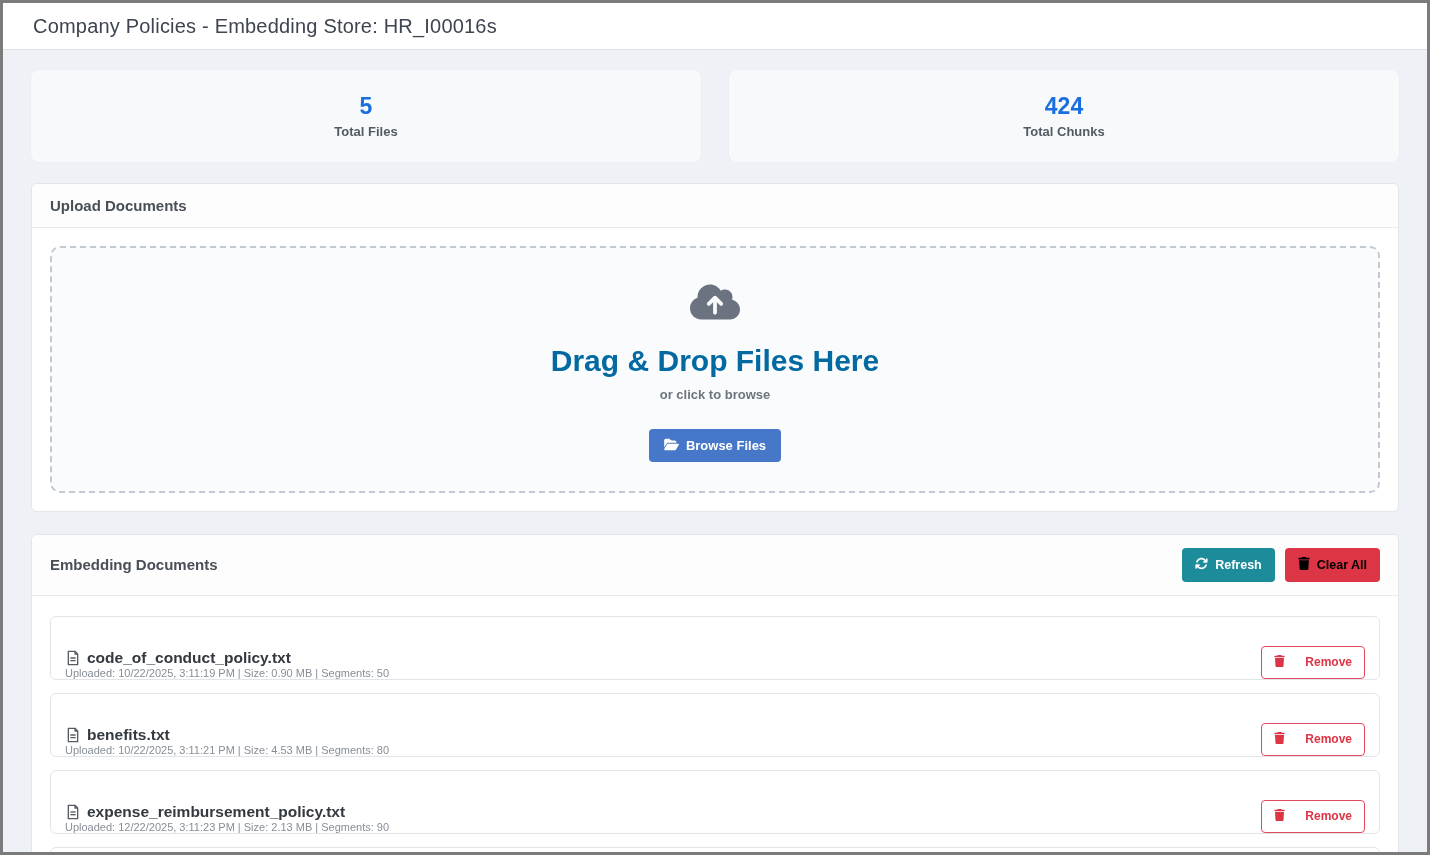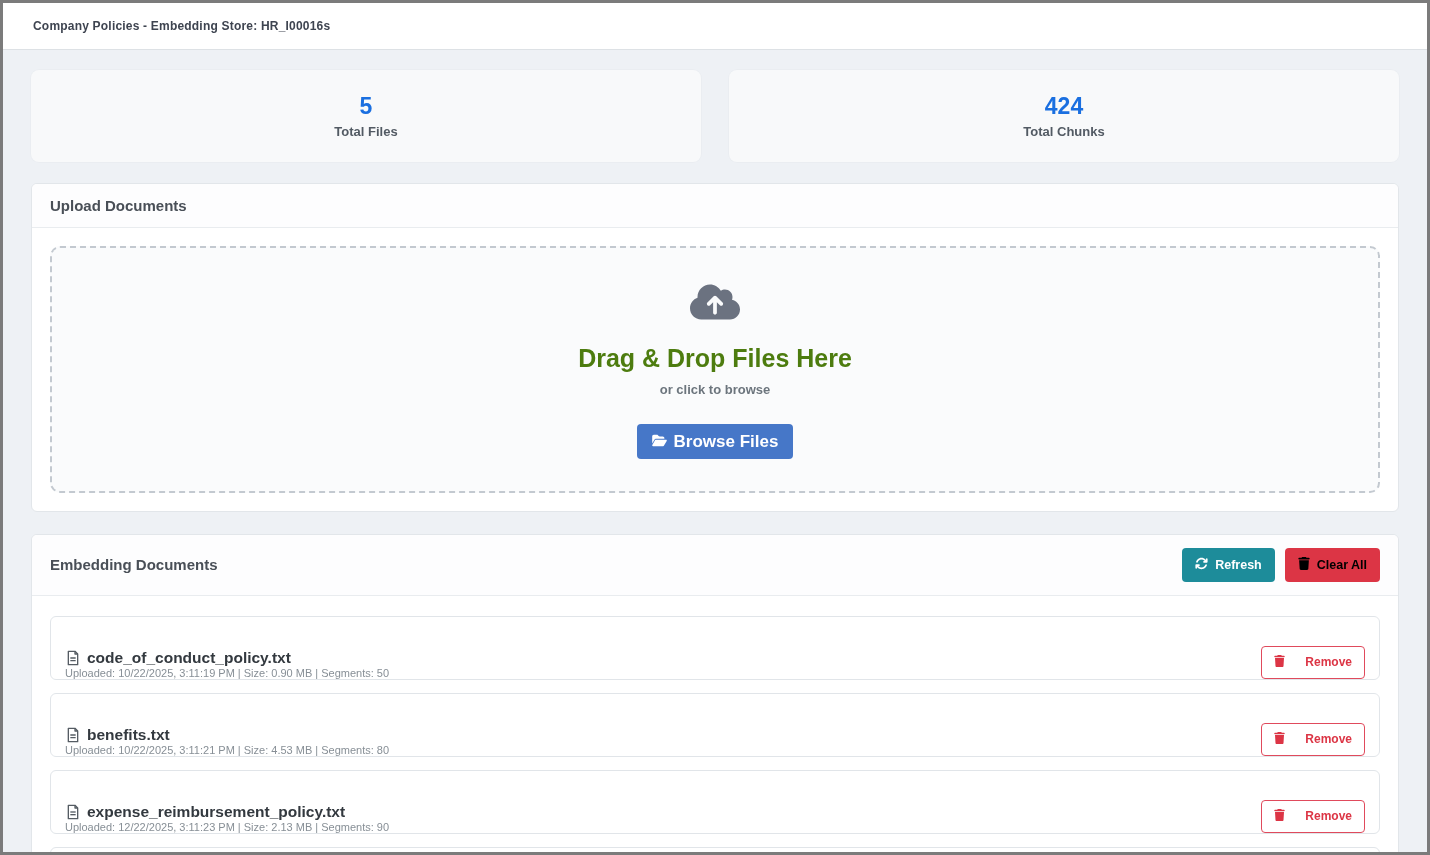--- a/index.html
+++ b/index.html
@@ -18,21 +18,21 @@
     font-family:"Liberation Sans","DejaVu Sans",sans-serif;
     background:#fff;
     border:3px solid #7b7b7b;
     color:var(--text-dark);
   }
   
   .titlebar{
     height:47px;background:#ffffff;border-bottom:1px solid #dde1e5;
     display:flex;align-items:center;padding:0 30px;
   }
-  .titlebar h1{font-size:12px;font-weight:bold;color:#3e4450;letter-spacing:.2px;}
+  .titlebar h1{font-size:20px;font-weight:normal;color:#3e4450;letter-spacing:.2px;}
   
   .page{
     height:802px;background:var(--page-bg);
     padding:20px 28px;overflow:hidden;
   }
   
   .stats-row{display:flex;gap:28px;margin-bottom:21px;}
   .stat-card{
     flex:1;height:92px;background:#f8f9fa;border-radius:8px;
     display:flex;flex-direction:column;align-items:center;justify-content:center;
@@ -51,25 +51,25 @@
   }
   .card-header .card-title{font-size:15px;font-weight:bold;color:#494f57;}
   .card-body{padding:18px;}
   
   .dropzone{
     border:2px dashed #c3c9d0;border-radius:10px;background:#fafbfc;
     height:247px;display:flex;flex-direction:column;align-items:center;
     padding-top:34px;cursor:pointer;
   }
   .cloud-icon{width:50px;height:40px;color:#6b7280;}
-  .dz-title{font-size:25px;font-weight:bold;color:#4d7c0f;margin-top:22px;}
+  .dz-title{font-size:30px;font-weight:bold;color:#0369a1;margin-top:22px;}
   .dz-sub{font-size:13px;font-weight:bold;color:var(--text-muted);margin-top:9px;}
   .btn{
     border:none;border-radius:4px;display:inline-flex;align-items:center;gap:7px;
-    font-family:inherit;font-size:17px;cursor:pointer;line-height:1;
+    font-family:inherit;font-size:13px;cursor:pointer;line-height:1;
   }
   .btn svg{flex:0 0 auto;}
   .btn-browse{
     margin-top:27px;background:var(--button-blue);color:#fff;
     padding:9px 15px;font-weight:bold;
   }
   .btn-refresh{background:var(--teal);color:#fff;padding:9px 13px;font-weight:bold;font-size:12.5px;}
   .btn-danger{background:var(--danger);color:#000000;padding:9px 13px;font-weight:bold;font-size:12.5px;}
   .header-actions{display:flex;gap:10px;}
   

